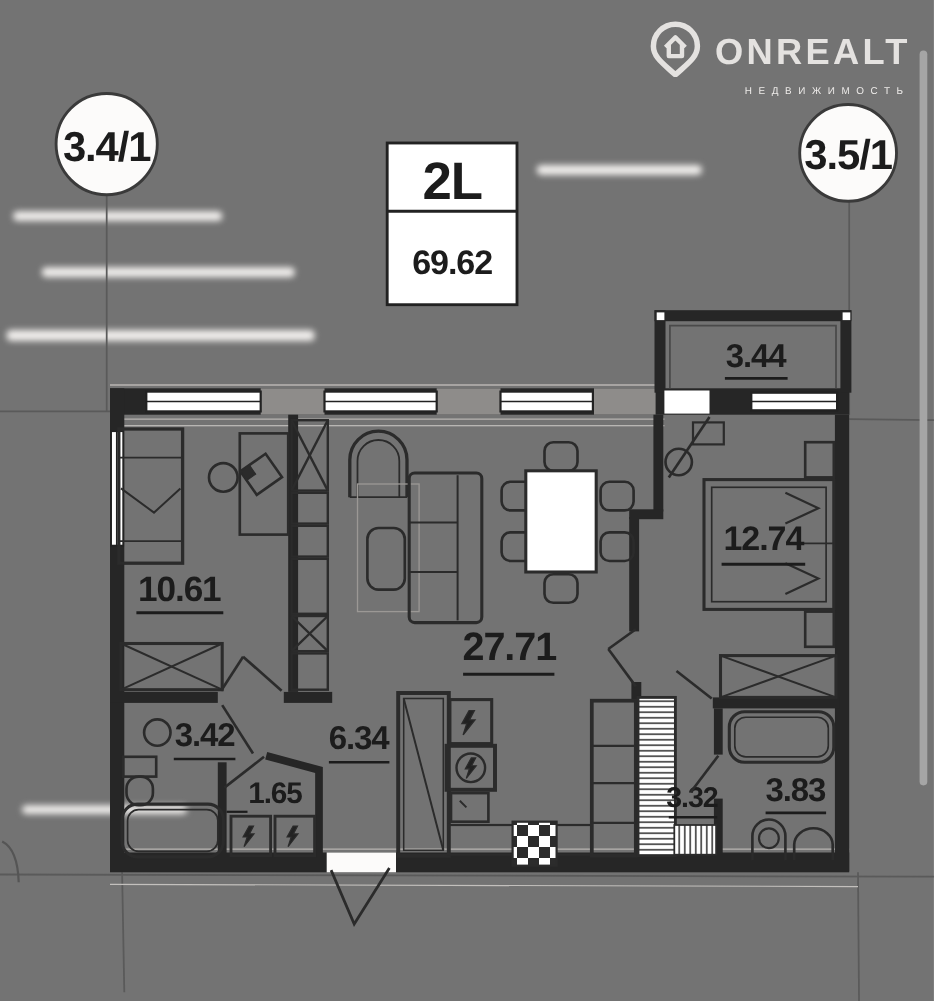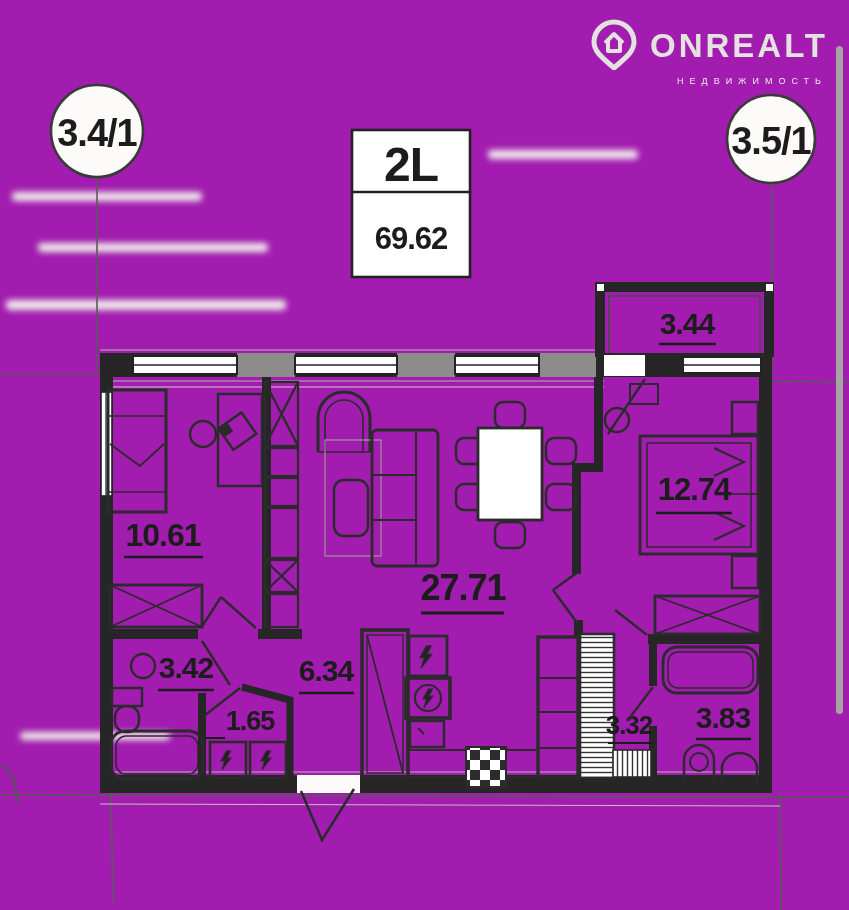--- a/index.html
+++ b/index.html
@@ -1,17 +1,17 @@
 <!DOCTYPE html>
 <html><head>
 <meta charset="utf-8">
 <style>
   html,body{margin:0;padding:0;}
   body{background:#f4f3f1;font-family:"Liberation Sans", sans-serif;}
-  #stage{position:relative;width:849px;height:910px;background:#a21caf;overflow:hidden;}
+  #stage{position:relative;width:849px;height:910px;background:#737373;overflow:hidden;}
   
   .wm{position:absolute;left:583px;top:18px;width:250px;height:62px;display:flex;flex-direction:column;align-items:center;}
   .wm-row{display:flex;align-items:center;gap:10px;}
   .wm-brand{font-size:33px;font-weight:bold;letter-spacing:3px;color:#e4e2e0;}
   .wm-tag{font-size:9px;letter-spacing:6px;color:#edebe9;margin-top:2px;align-self:flex-end;margin-right:6px;}
   .smudge{position:absolute;background:#f0eeec;filter:blur(3px);border-radius:4px;}
   .scrollbar-thumb{position:absolute;left:836px;top:46px;width:7px;height:668px;background:#a5a5a5;border-radius:4px;}
   svg text{font-family:"Liberation Sans", sans-serif;fill:#1c1c1c;}
   .arealbl{font-weight:bold;letter-spacing:-1px;}
 </style>

